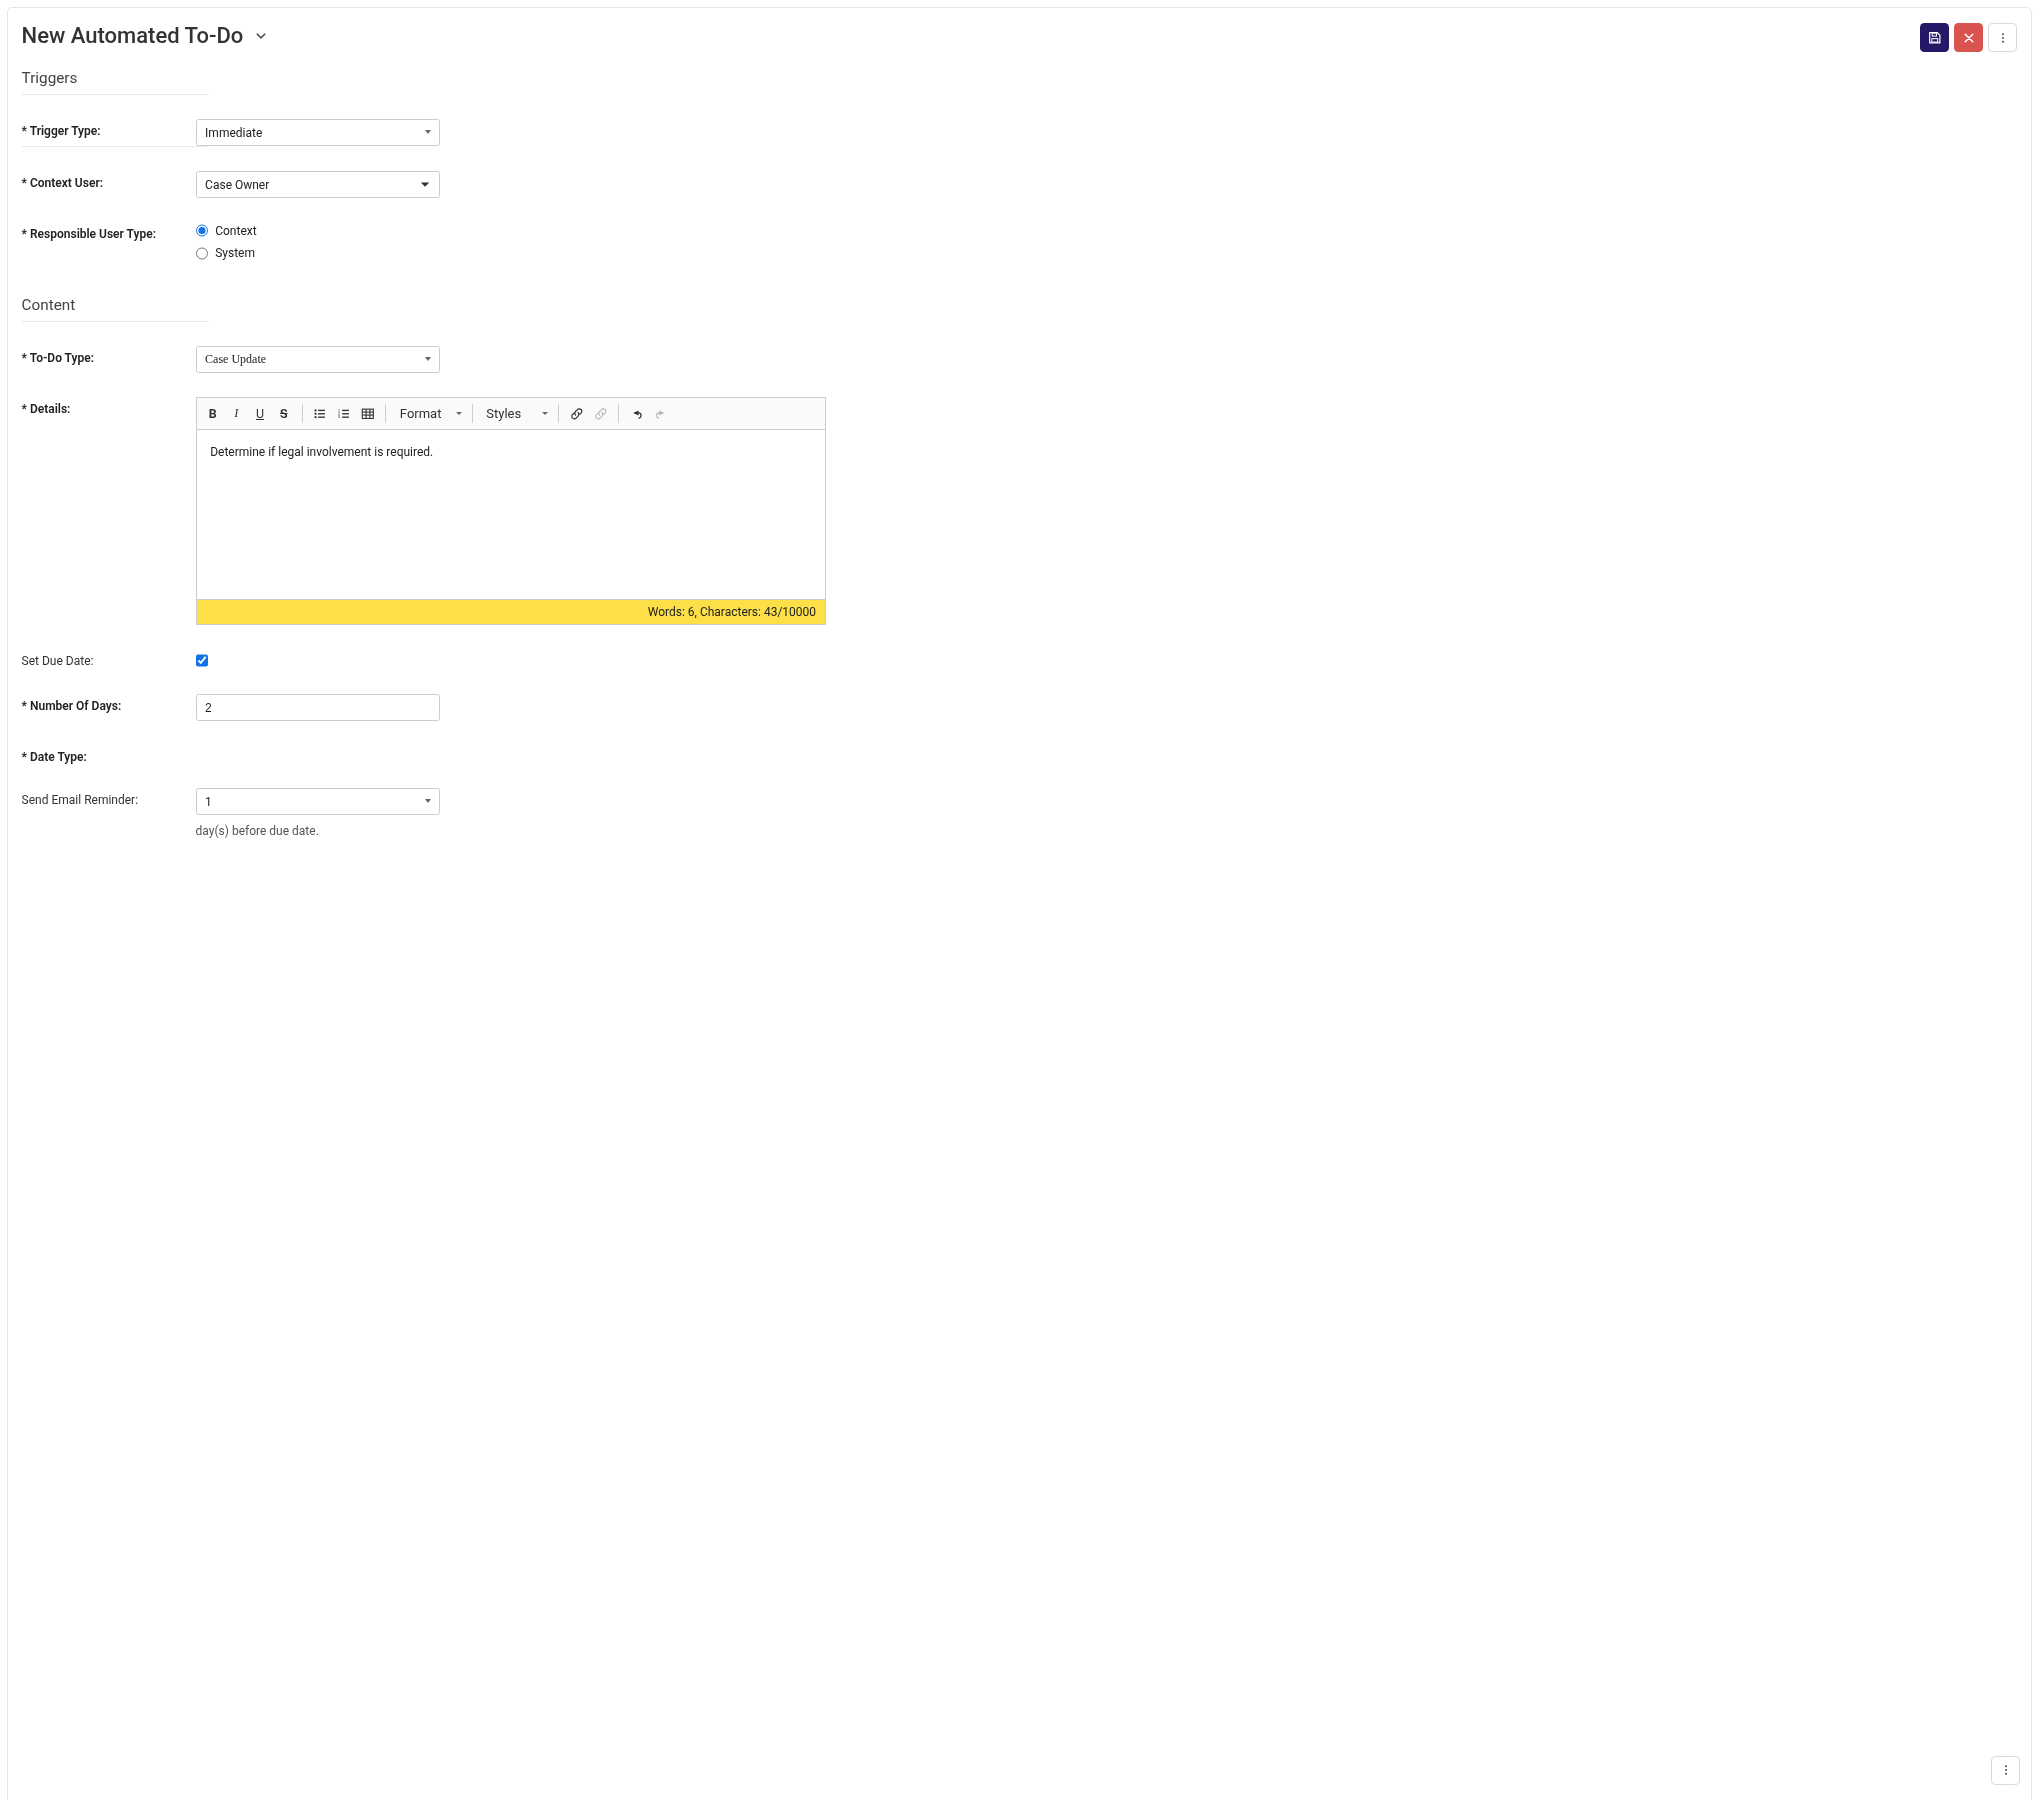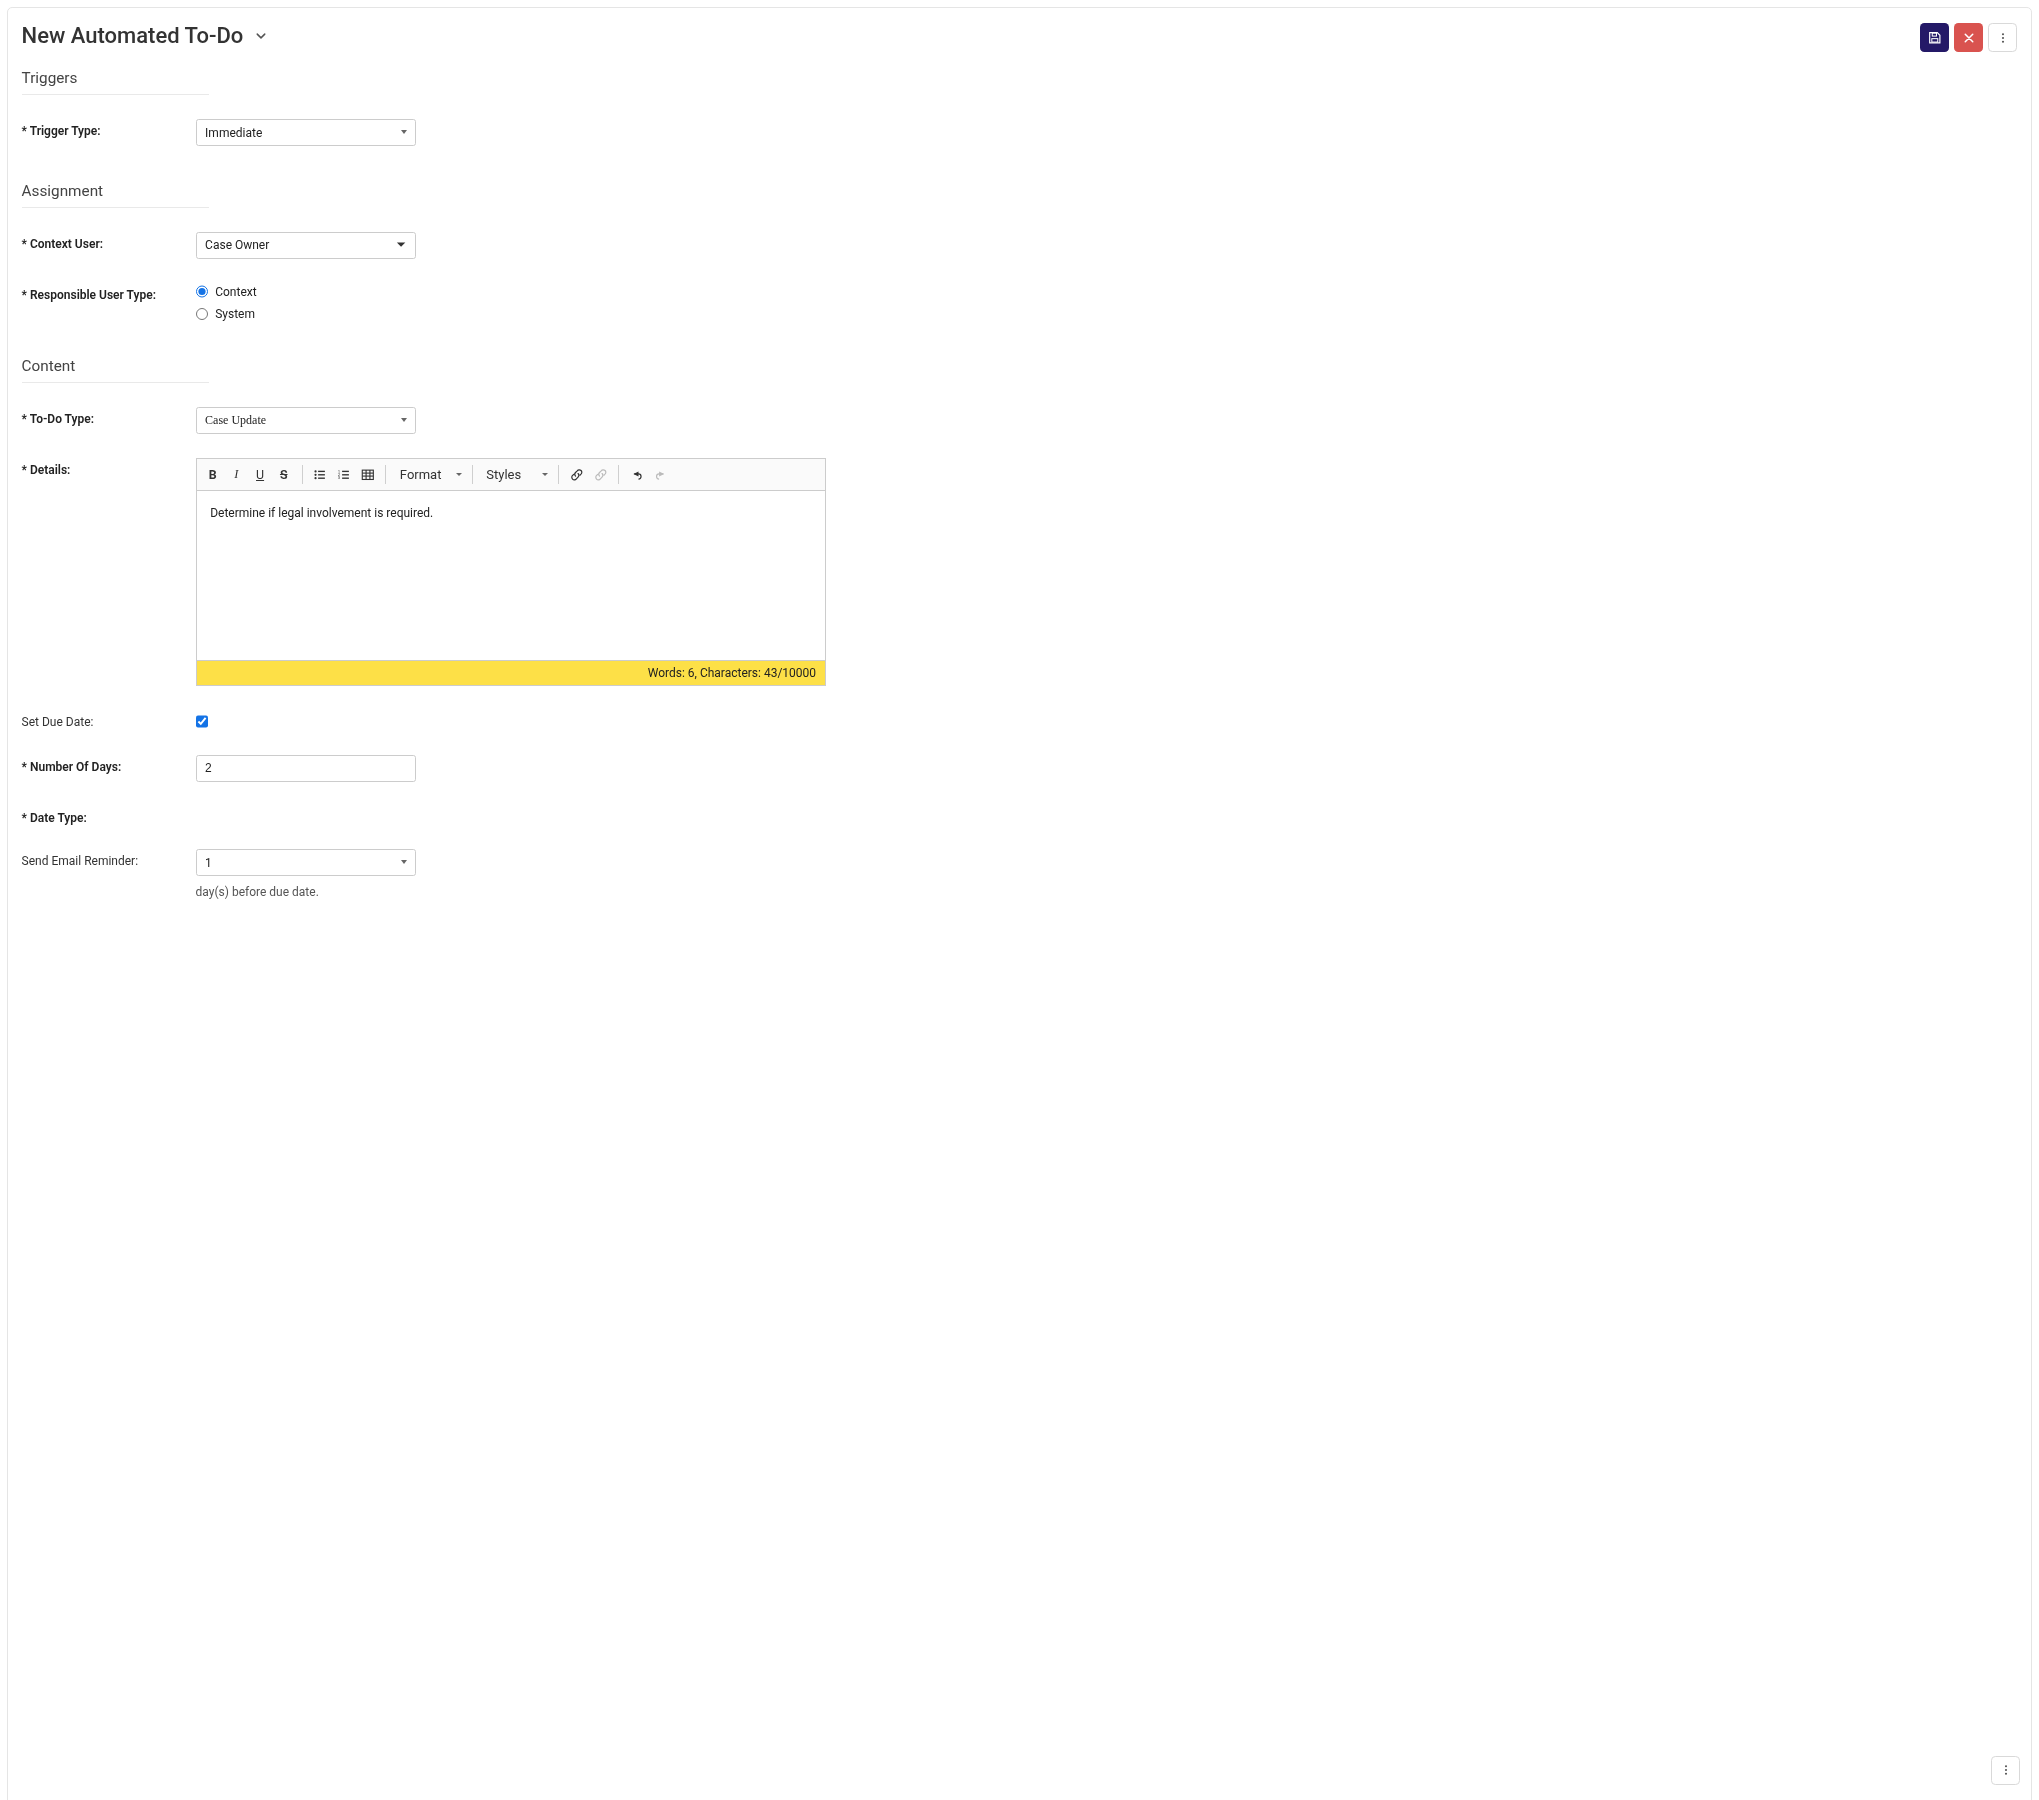--- a/index.html
+++ b/index.html
@@ -111,21 +111,21 @@
     color: #222;
     font-weight: 600;
     padding-top: 5.1px;
   }
   .form-label.nonbold { font-weight: 400; color: #333; }
   .form-control-wrap {
     flex: 1;
     max-width: 630px;
   }
   .select-native, .text-input, .select-dropdown {
-    width: 220px;
+    width: 244px;
     height: 27px;
     border: 0.9px solid #ccc;
     border-radius: 2.6px;
     background: #fff;
     padding: 0 24px 0 8.5px;
     font-size: 12px;
     color: #222;
     appearance: none;
     position: relative;
   }
@@ -310,21 +310,20 @@
       <div class="form-label">* Trigger Type:</div>
       <div class="form-control-wrap">
         <span class="select-wrap">
           <div class="select-native" style="display:inline-flex;align-items:center;">
             <span>Immediate</span>
           </div>
         </span>
       </div>
     </div>
 
-    <div class="section-title" style="margin-top:36px;">Assignment</div>
     <hr class="section-rule">
 
     <div class="form-row">
       <div class="form-label">* Context User:</div>
       <div class="form-control-wrap">
         <div class="select-dropdown">
           <span>Case Owner</span>
           <span class="caret">
             <svg viewBox="0 0 12 12" width="10.2" height="10.2">
                 <path d="M1 3 L6 8 L11 3 Z" fill="#333"></path>

